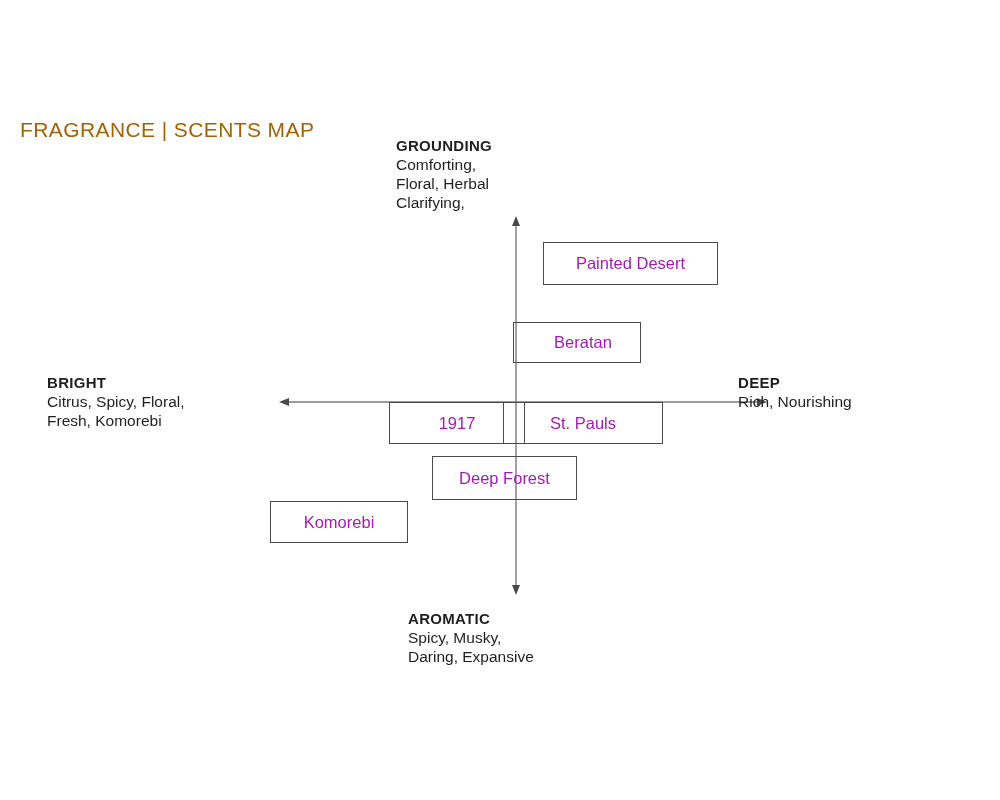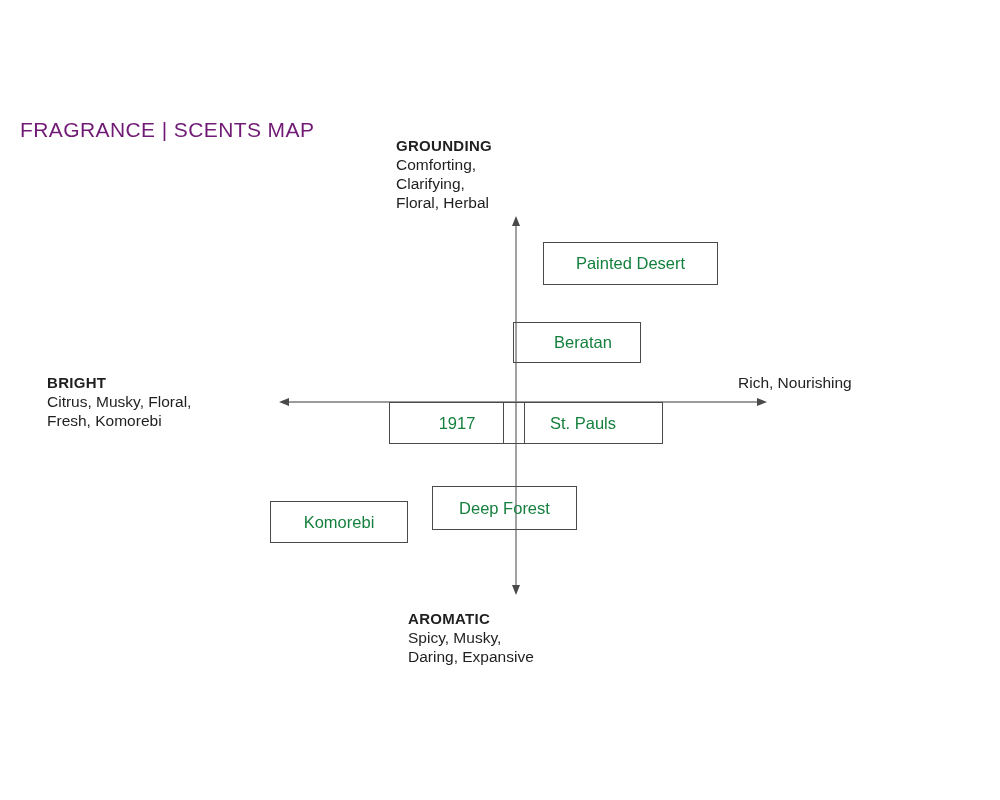--- a/index.html
+++ b/index.html
@@ -12,21 +12,21 @@
     overflow: hidden;
     color: #1f1f1f;
   }
   .page-title {
     position: absolute;
     left: 20px;
     top: 117px;
     font-size: 21px;
     line-height: 26px;
     letter-spacing: 0.4px;
-    color: #701a75;
+    color: #a16207;
     white-space: nowrap;
   }
   .axes-svg {
     position: absolute;
     left: 0; top: 0;
     z-index: 1;
   }
   .axis-label {
     position: absolute;
     z-index: 3;
@@ -47,21 +47,21 @@
   .scent-box {
     position: absolute;
     z-index: 2;
     box-sizing: border-box;
     border: 1.2px solid #4a4a4a;
     background: transparent;
     display: flex;
     align-items: center;
     justify-content: center;
     font-size: 16.5px;
-    color: #15803d;
+    color: #a21caf;
     white-space: nowrap;
   }
 </style>
 </head>
 <body>
 
 <div class="canvas">
 
   <div class="page-title">FRAGRANCE | SCENTS MAP</div>
 
@@ -70,40 +70,41 @@
     <line x1="287" y1="402" x2="759" y2="402" stroke-width="1.4" stroke="#7a7a7a"></line>
     <polygon points="516,216 512,226 520,226" fill="#4a4a4a"></polygon>
     <polygon points="516,595 512,585 520,585" fill="#4a4a4a"></polygon>
     <polygon points="279,402 289,398 289,406" fill="#4a4a4a"></polygon>
     <polygon points="767,402 757,398 757,406" fill="#4a4a4a"></polygon>
   </svg>
 
   <div class="axis-label axis-label-grounding">
     <div class="axis-heading">GROUNDING</div>
     <div>Comforting,</div>
+    <div>Floral, Herbal</div>
     <div>Clarifying,</div>
-    <div>Floral, Herbal</div>
   </div>
 
   <div class="axis-label axis-label-bright">
     <div class="axis-heading">BRIGHT</div>
-    <div>Citrus, Musky, Floral,</div>
+    <div>Citrus, Spicy, Floral,</div>
     <div>Fresh, Komorebi</div>
   </div>
 
   <div class="axis-label axis-label-deep">
+    <div class="axis-heading">DEEP</div>
     <div>Rich, Nourishing</div>
   </div>
 
   <div class="axis-label axis-label-aromatic">
     <div class="axis-heading">AROMATIC</div>
     <div>Spicy, Musky,</div>
     <div>Daring, Expansive</div>
   </div>
 
   <div class="scent-box" style="left: 543px; top: 242px; width: 175px; height: 43px;">Painted Desert</div>
   <div class="scent-box" style="left: 513px; top: 322px; width: 128px; height: 41px; padding-left: 12px;">Beratan</div>
   <div class="scent-box" style="left: 346px; top: 402px; width: 136px; height: 42px; margin-left: 43px;">1917</div>
   <div class="scent-box" style="left: 503px; top: 402px; width: 160px; height: 42px;">St. Pauls</div>
-  <div class="scent-box" style="left: 432px; top: 486px; width: 145px; height: 44px;">Deep Forest</div>
+  <div class="scent-box" style="left: 432px; top: 456px; width: 145px; height: 44px;">Deep Forest</div>
   <div class="scent-box" style="left: 270px; top: 501px; width: 138px; height: 42px; text-align: center;">Komorebi</div>
 
 </div>
 
 </body></html>

